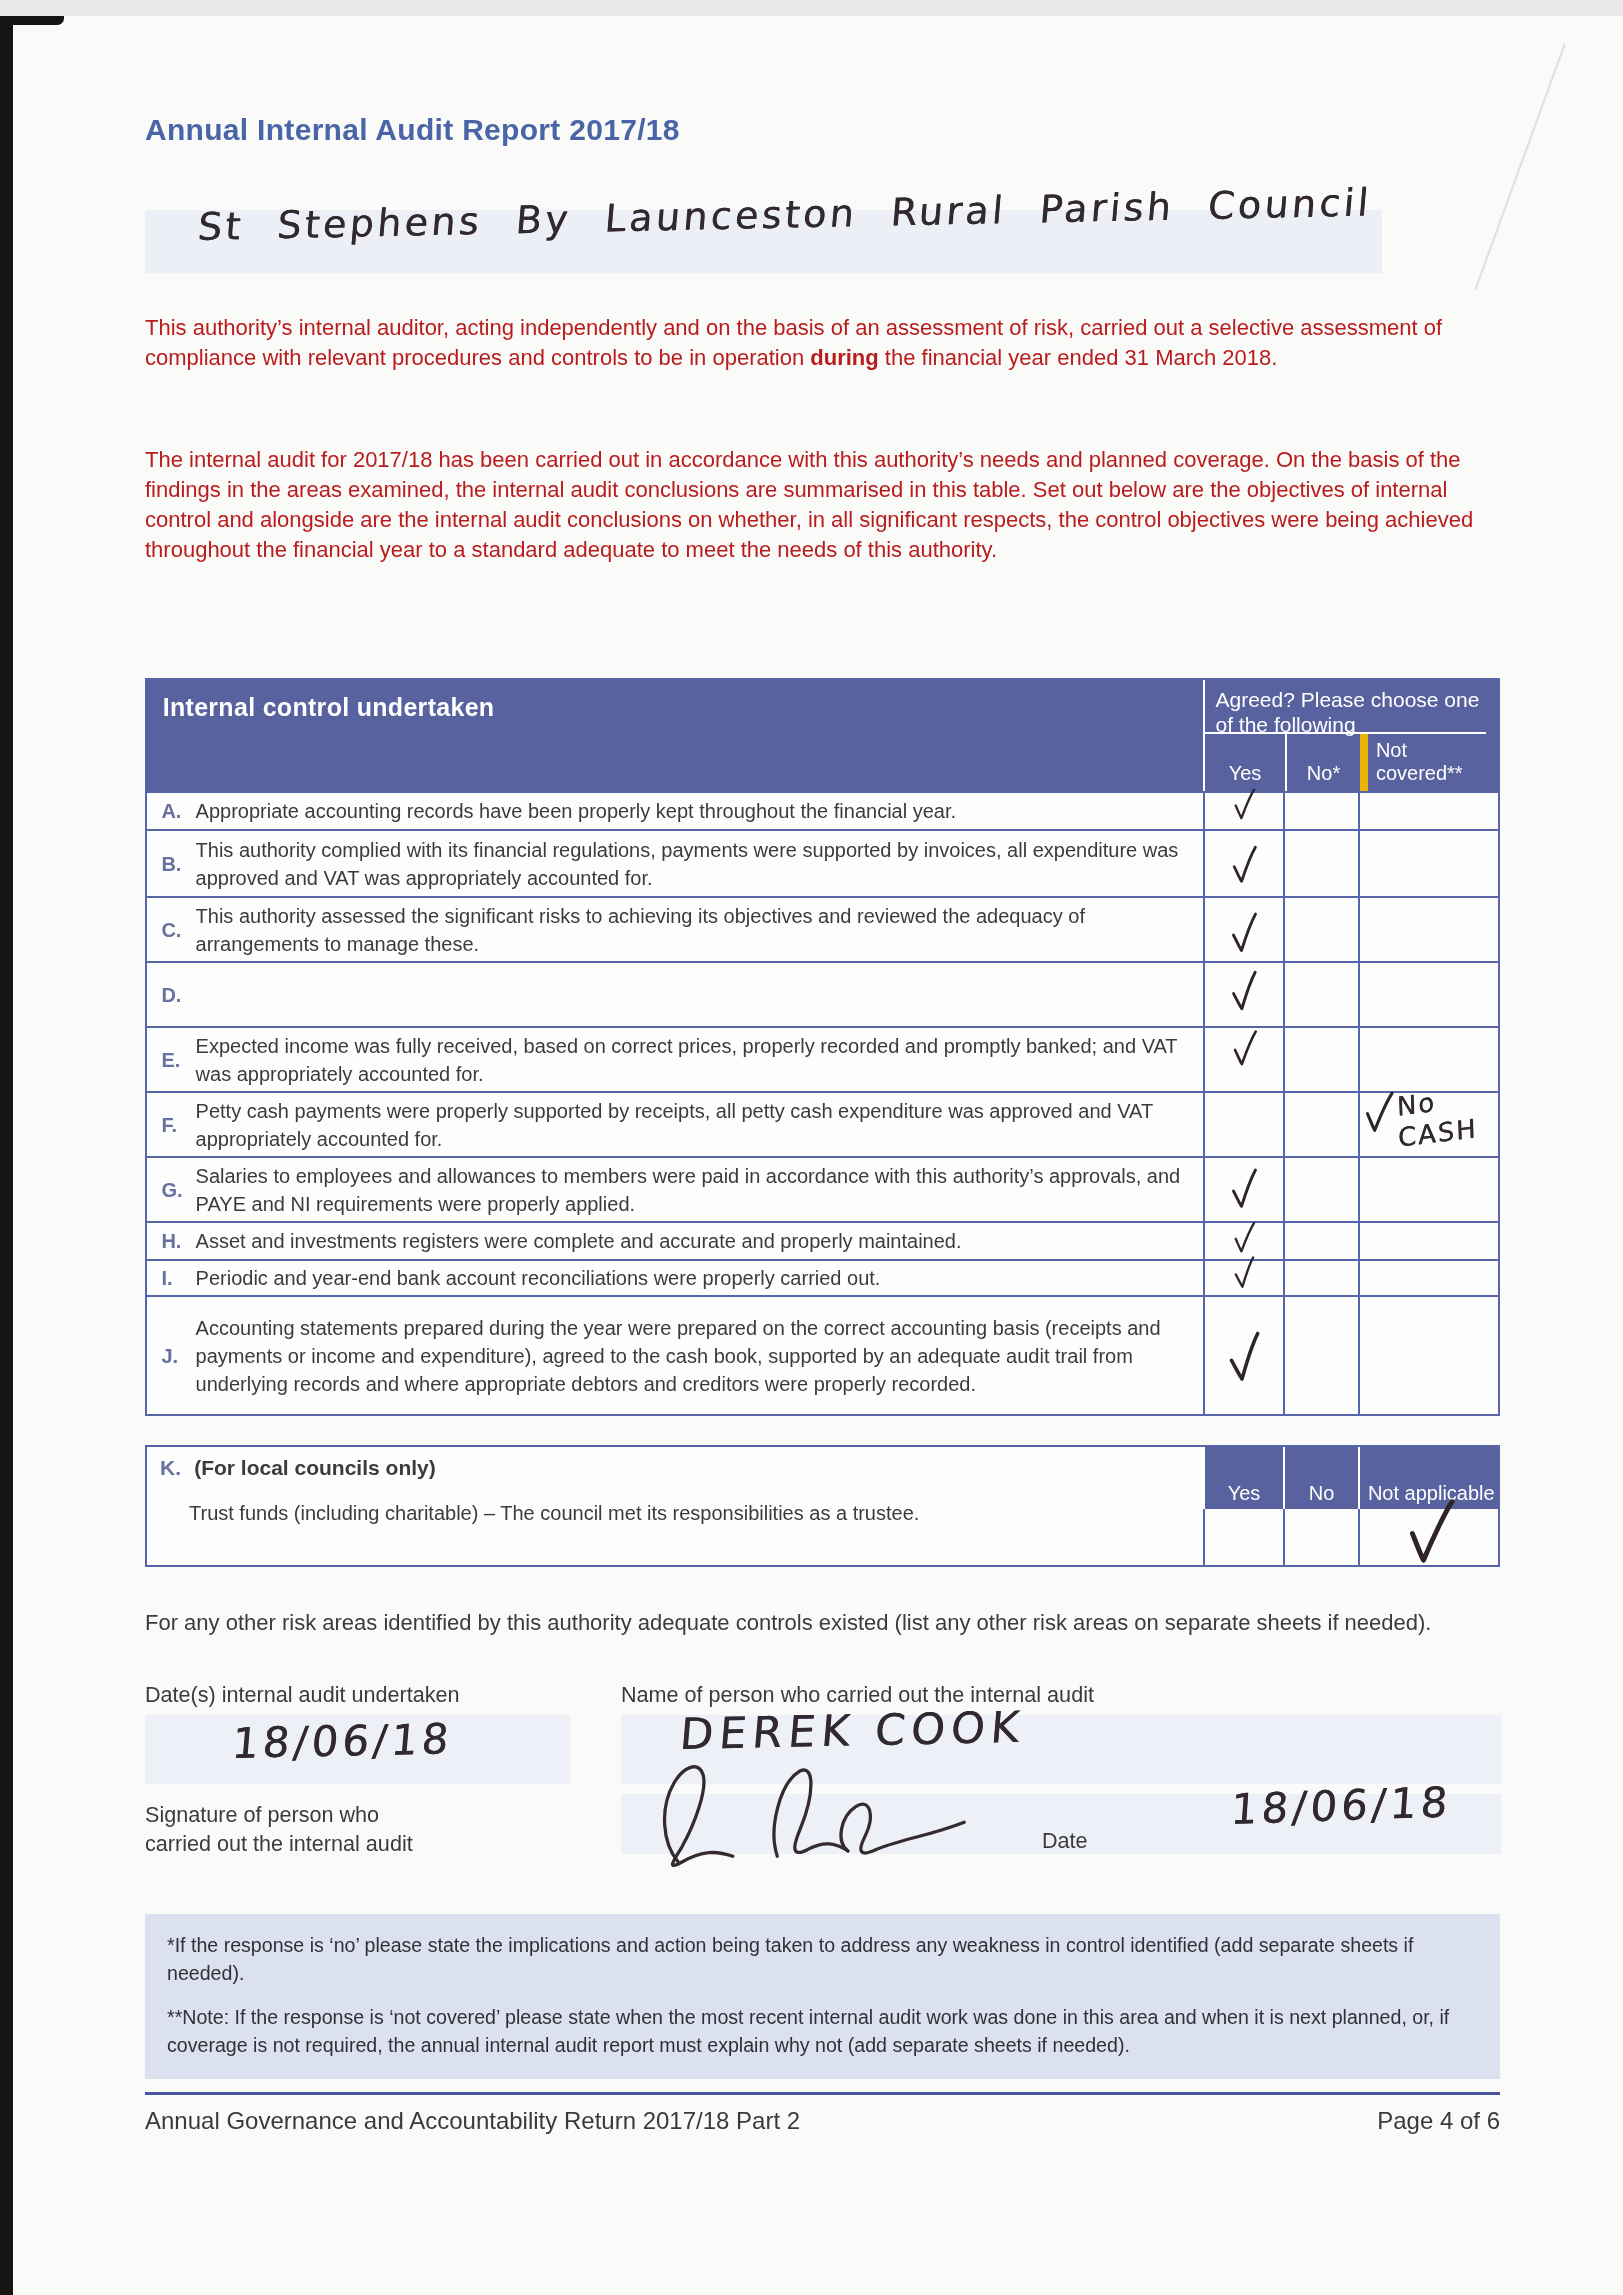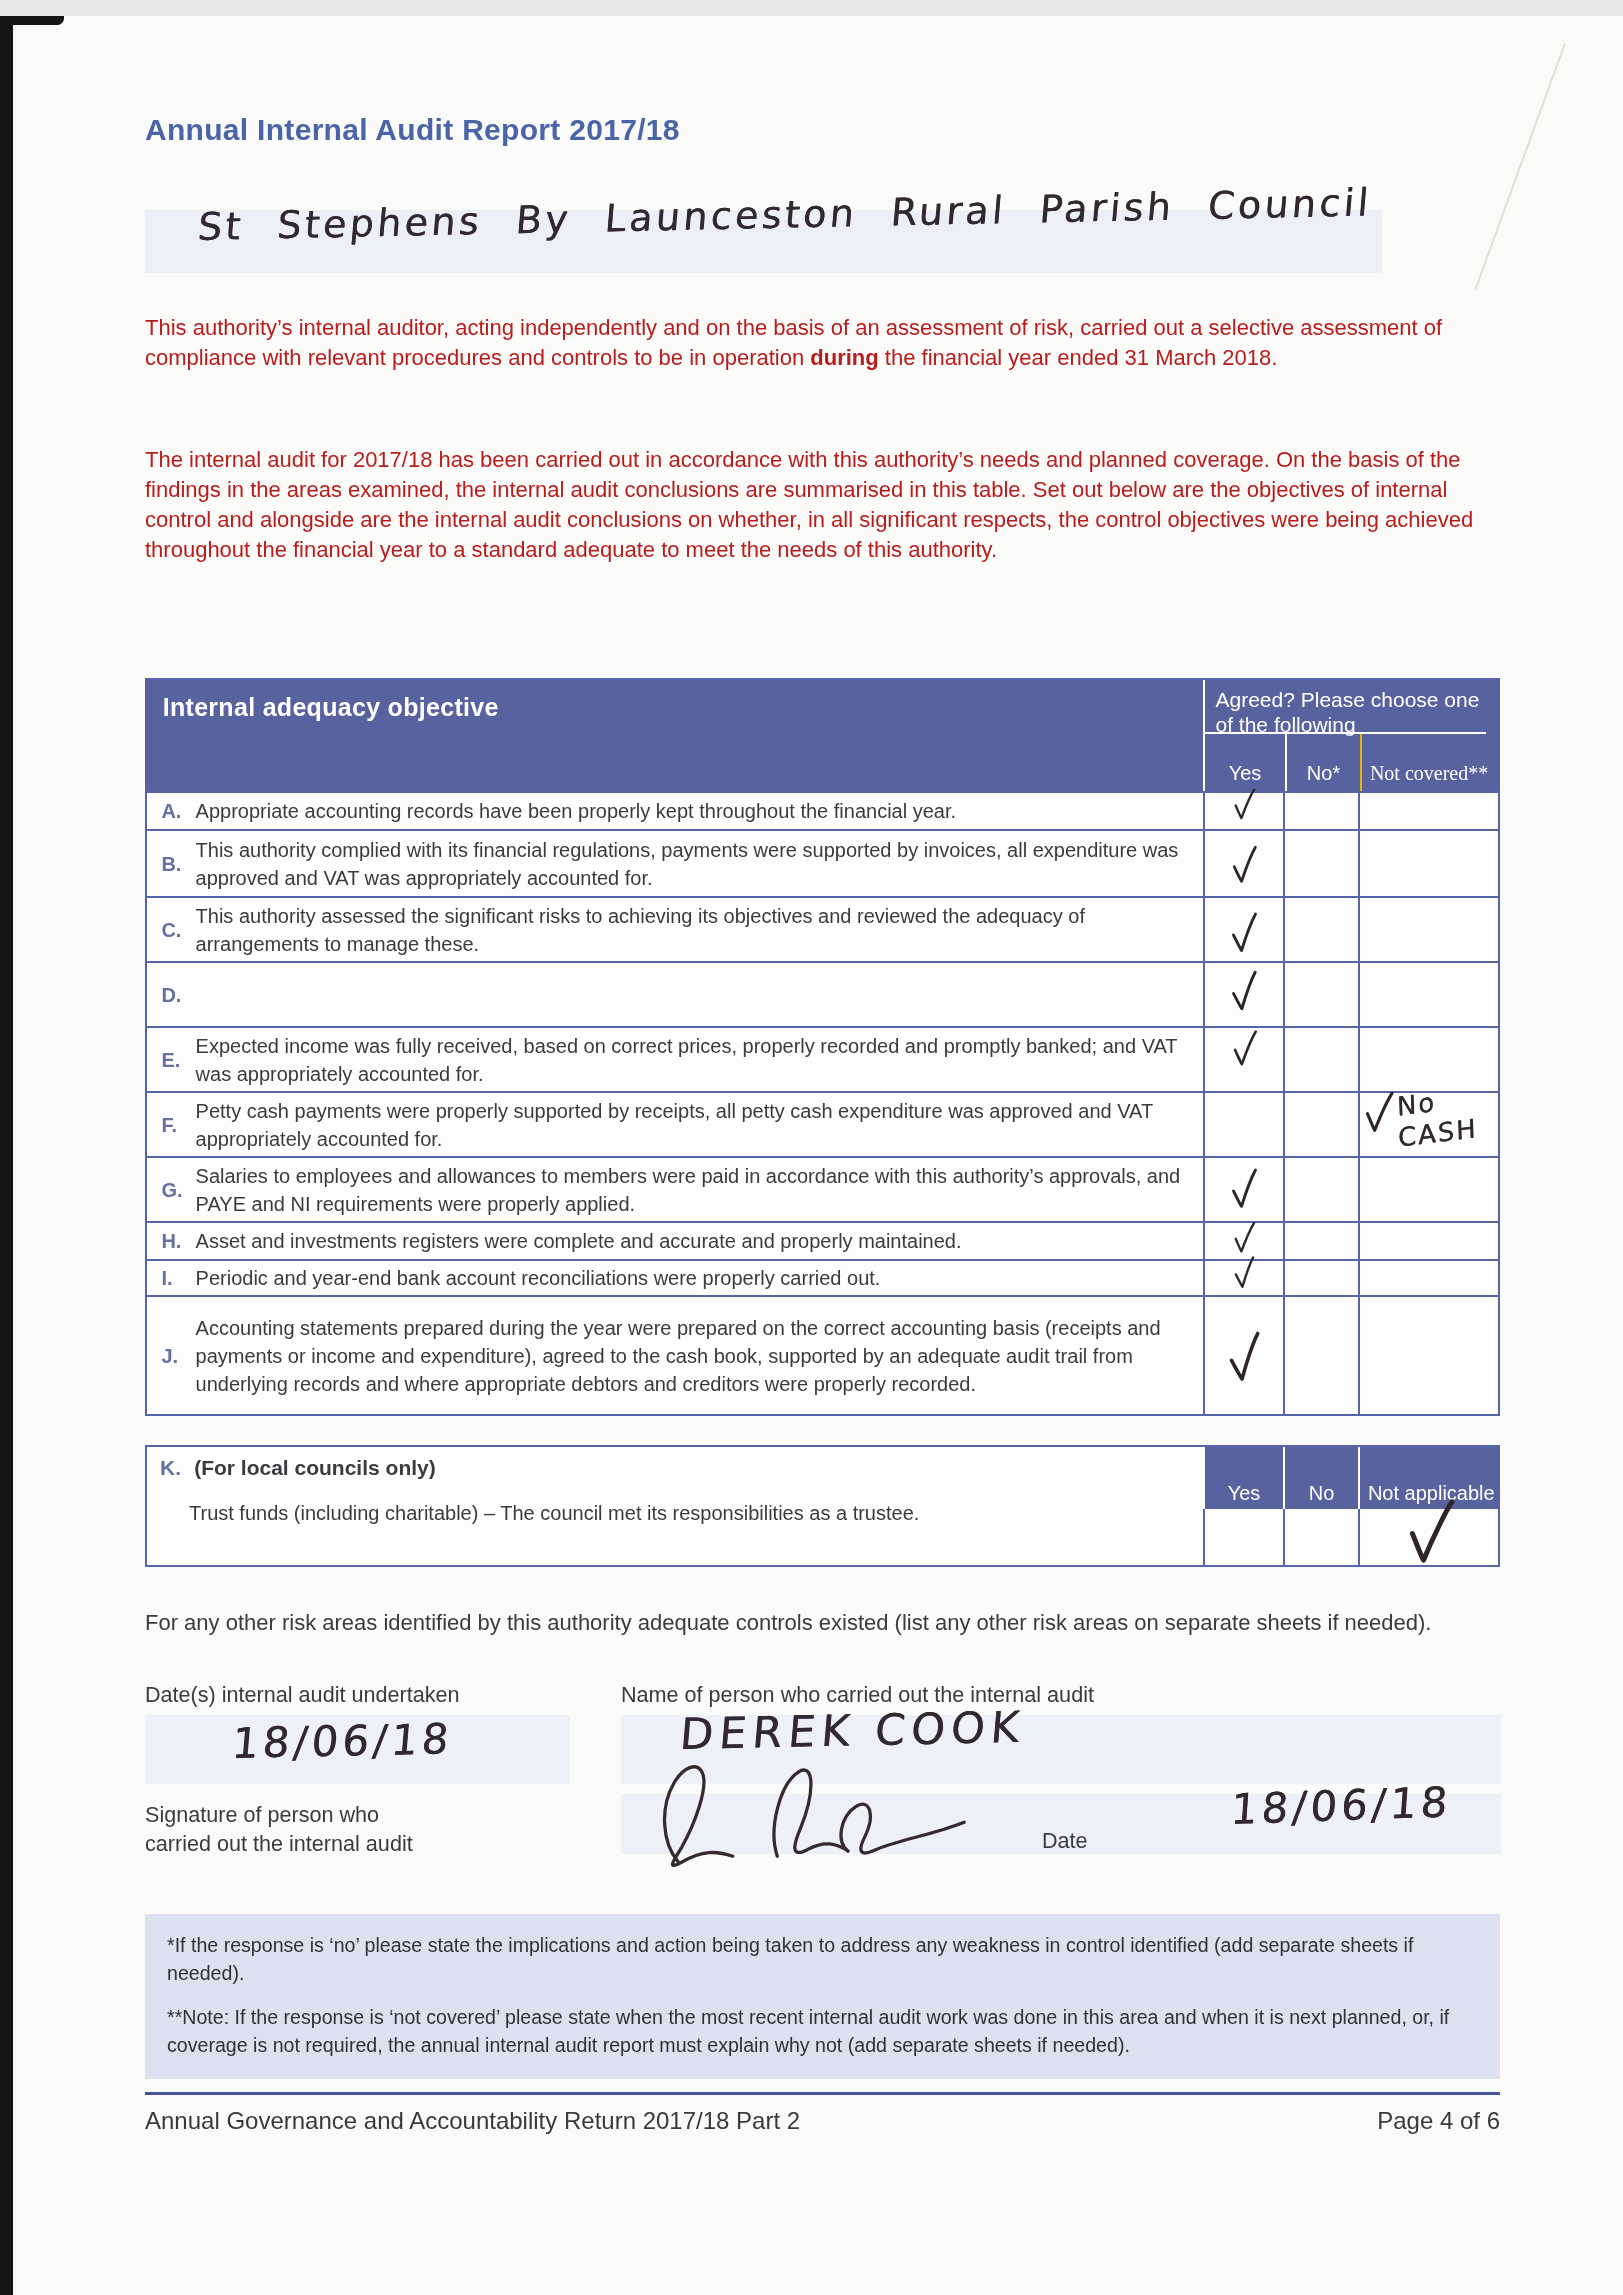--- a/index.html
+++ b/index.html
@@ -36,21 +36,21 @@
     border:2.6px solid #5765a8;box-sizing:border-box;background:#fdfdfd;
   }
   .hdr{display:flex;height:111px;background:#57629e;color:#fff;}
   .hdr-left{width:1056px;box-sizing:border-box;padding:13px 15.7px;font-size:25px;font-weight:bold;letter-spacing:0.3px;}
   .hdr-right{flex:1;display:flex;flex-direction:column;border-left:2px solid #fff;}
   .hdr-agreed{height:54px;box-sizing:border-box;border-bottom:2px solid #fff;padding:6.5px 0 0 10.5px;font-size:21px;line-height:25px;width:281px;}
   .hdr-cols{flex:1;display:flex;}
   .hc{box-sizing:border-box;display:flex;align-items:flex-end;padding-bottom:5.2px;font-size:20px;line-height:23.6px;}
   .hc-yes{width:80px;justify-content:center;}
   .hc-no{width:75px;border-left:2px solid #fff;justify-content:center;}
-  .hc-nc{flex:1;border-left:2px solid #eab308;padding-left:7.9px;font-family:Liberation Serif, serif;}
+  .hc-nc{flex:1;border-left:8px solid #eab308;padding-left:7.9px;}
 
   .row{display:flex;border-top:2.6px solid #5765a8;box-sizing:border-box;align-items:stretch;background:#fdfdfd;}
   .c-obj{width:1056px;box-sizing:border-box;display:flex;gap:5.2px;padding:5.2px 9.2px 5.2px 14.4px;align-items:center;font-size:20px;line-height:28px;}
   .letter{font-weight:bold;color:#67719f;min-width:29px;}
   .c-yes{width:80px;box-sizing:border-box;border-left:2px solid #5765a8;display:flex;justify-content:center;align-items:center;position:relative;}
   .c-no{width:75px;box-sizing:border-box;border-left:2px solid #5765a8;}
   .c-nc{flex:1;box-sizing:border-box;border-left:2px solid #5765a8;position:relative;}
   .r-a{height:38px;} .r-b{height:67px;} .r-c{height:65px;} .r-d{height:65px;}
   .r-e{height:65px;} .r-f{height:65px;} .r-g{height:65px;} .r-h{height:38px;}
   .r-i{height:36px;} .r-j{height:119px;}
@@ -114,21 +114,21 @@
 
   <div class="name-shade"></div>
   <div class="hand council-hand">St Stephens By Launceston Rural Parish Council</div>
 
   <p class="para p1"><span>This authority’s internal auditor, acting independently and on the basis of an assessment of risk, carried out a selective assessment of compliance with relevant procedures and controls to be in operation </span><span class="b">during</span><span> the financial year ended 31 March 2018.</span></p>
 
   <p class="para p2">The internal audit for 2017/18 has been carried out in accordance with this authority’s needs and planned coverage. On the basis of the findings in the areas examined, the internal audit conclusions are summarised in this table. Set out below are the objectives of internal control and alongside are the internal audit conclusions on whether, in all significant respects, the control objectives were being achieved throughout the financial year to a standard adequate to meet the needs of this authority.</p>
 
   <div class="tbl">
     <div class="hdr">
-      <div class="hdr-left">Internal adequacy objective</div>
+      <div class="hdr-left">Internal control undertaken</div>
       <div class="hdr-right">
         <div class="hdr-agreed">Agreed? Please choose one of the following</div>
         <div class="hdr-cols">
           <div class="hc hc-yes">Yes</div>
           <div class="hc hc-no">No*</div>
           <div class="hc hc-nc">Not covered**</div>
         </div>
       </div>
     </div>
 

